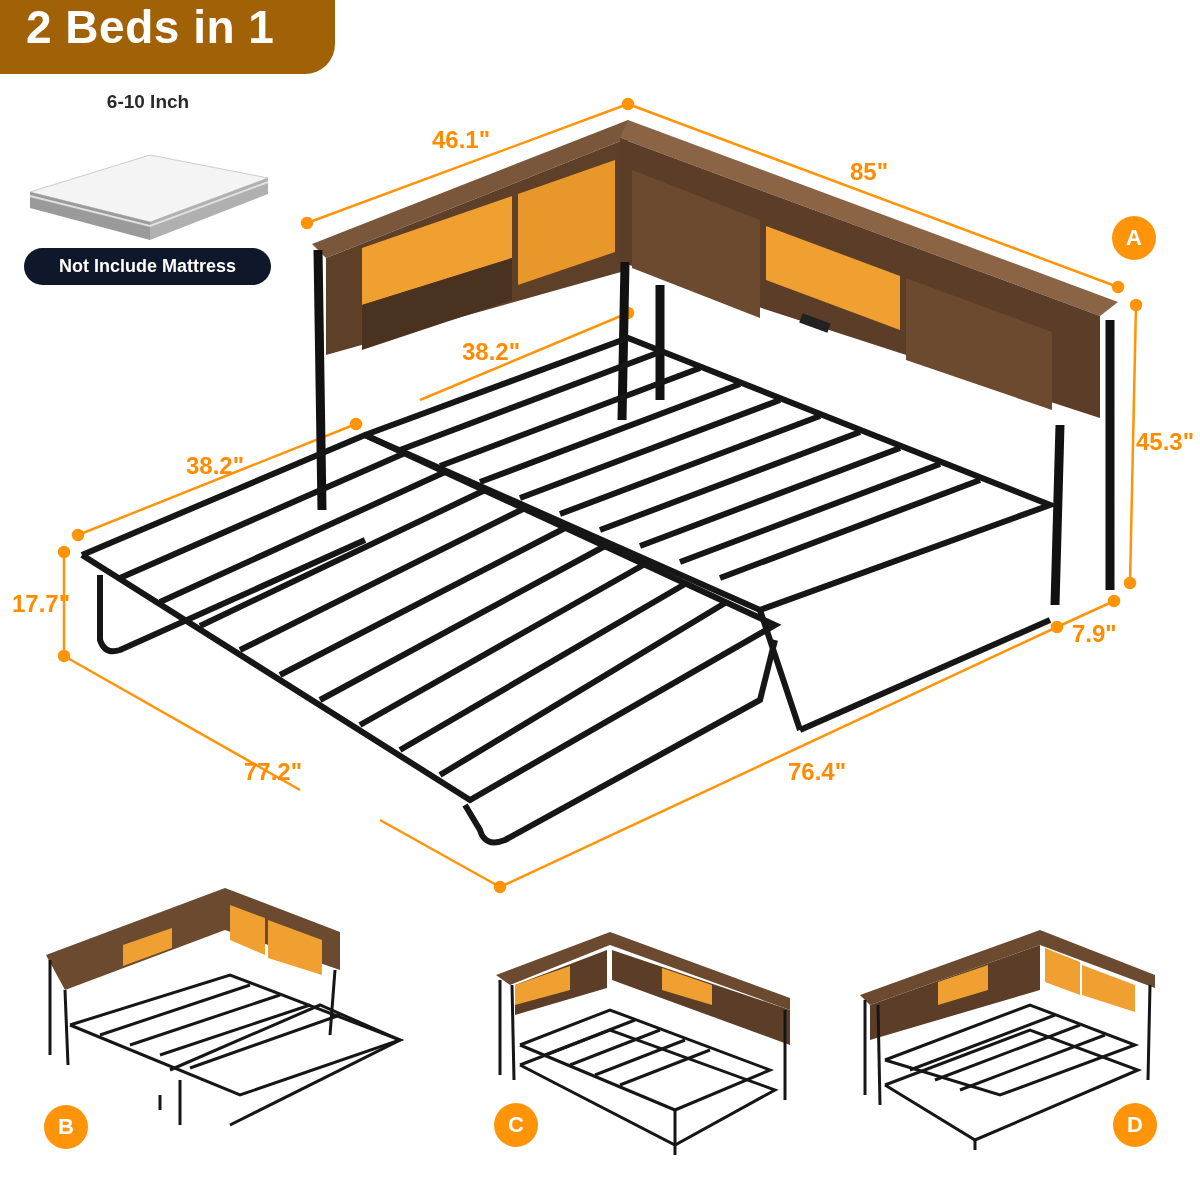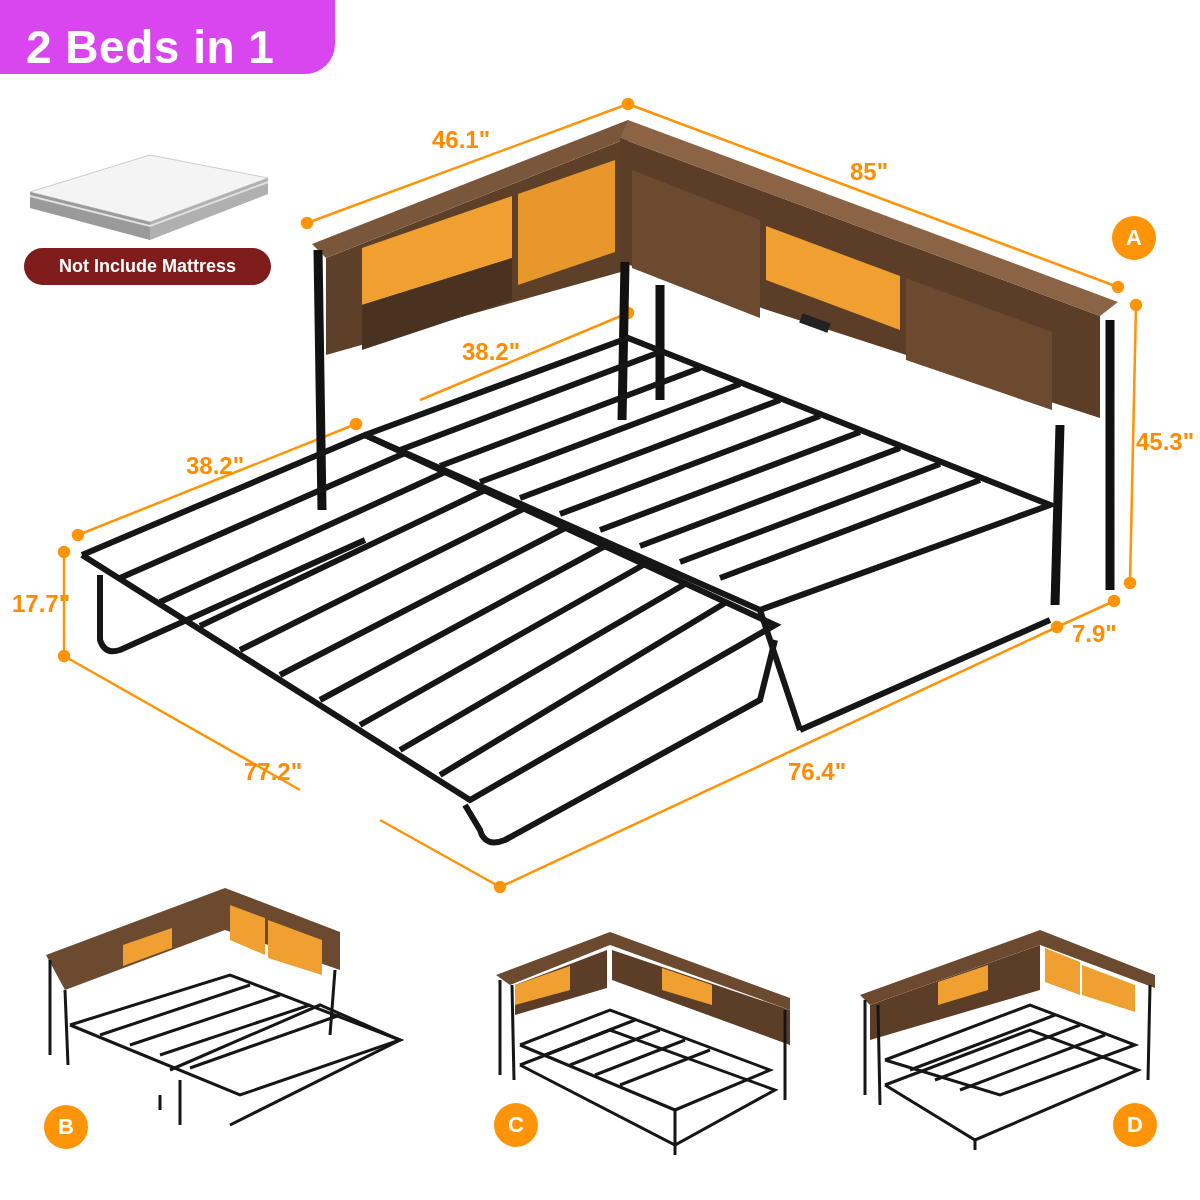--- a/index.html
+++ b/index.html
@@ -1,32 +1,33 @@
 <!DOCTYPE html>
 <html><head>
 <meta charset="utf-8">
 <style>
   html,body{margin:0;padding:0;background:#fff;}
   body{width:1200px;height:1200px;position:relative;overflow:hidden;font-family:"Liberation Sans","DejaVu Sans",sans-serif;}
-  .banner{position:absolute;left:0;top:0;width:335px;height:74px;background:#d946ef;border-bottom-right-radius:30px;display:flex;align-items:flex-end;}
+  .banner{position:absolute;left:0;top:0;width:335px;height:74px;background:#a16207;border-bottom-right-radius:30px;display:flex;align-items:flex-start;}
   .banner span{color:#fff;font-weight:700;font-size:46px;margin-left:26px;letter-spacing:0.5px;}
   .rec{position:absolute;left:0;top:88px;width:296px;text-align:center;color:#2b2b2b;font-weight:700;font-size:19px;line-height:28px;}
-  .pill{position:absolute;left:24px;top:248px;width:247px;height:37px;border-radius:19px;background:#7f1d1d;color:#fff;font-weight:700;font-size:18px;display:flex;align-items:center;justify-content:center;}
+  .pill{position:absolute;left:24px;top:248px;width:247px;height:37px;border-radius:19px;background:#0f172a;color:#fff;font-weight:700;font-size:18px;display:flex;align-items:center;justify-content:center;}
   .dim{position:absolute;color:#FF8C00;font-weight:700;font-size:24px;white-space:nowrap;}
   .badge{position:absolute;width:44px;height:44px;border-radius:50%;background:#FF9408;color:#fff;font-weight:700;font-size:22px;display:flex;align-items:center;justify-content:center;}
   svg{position:absolute;left:0;top:0;}
 </style>
 </head>
 <body>
 
 <div class="banner">
   <span>2 Beds in 1</span>
 </div>
 
 <div class="rec">
+  <div>6-10 Inch</div>
 </div>
 
 <svg width="1200" height="1200" viewBox="0 0 1200 1200">
 
   <g>
     <polygon points="30,192 150,155 268,178 150,222" fill="#f4f4f4" stroke="#ccc"></polygon>
     <polygon points="30,192 150,222 150,240 30,208" fill="#9a9a9a"></polygon>
     <polygon points="150,222 268,178 268,194 150,240" fill="#b0b0b0"></polygon>
     <polyline points="30,196 150,226 268,182" fill="none" stroke="#e0e0e0" stroke-width="2"></polyline>
   </g>

